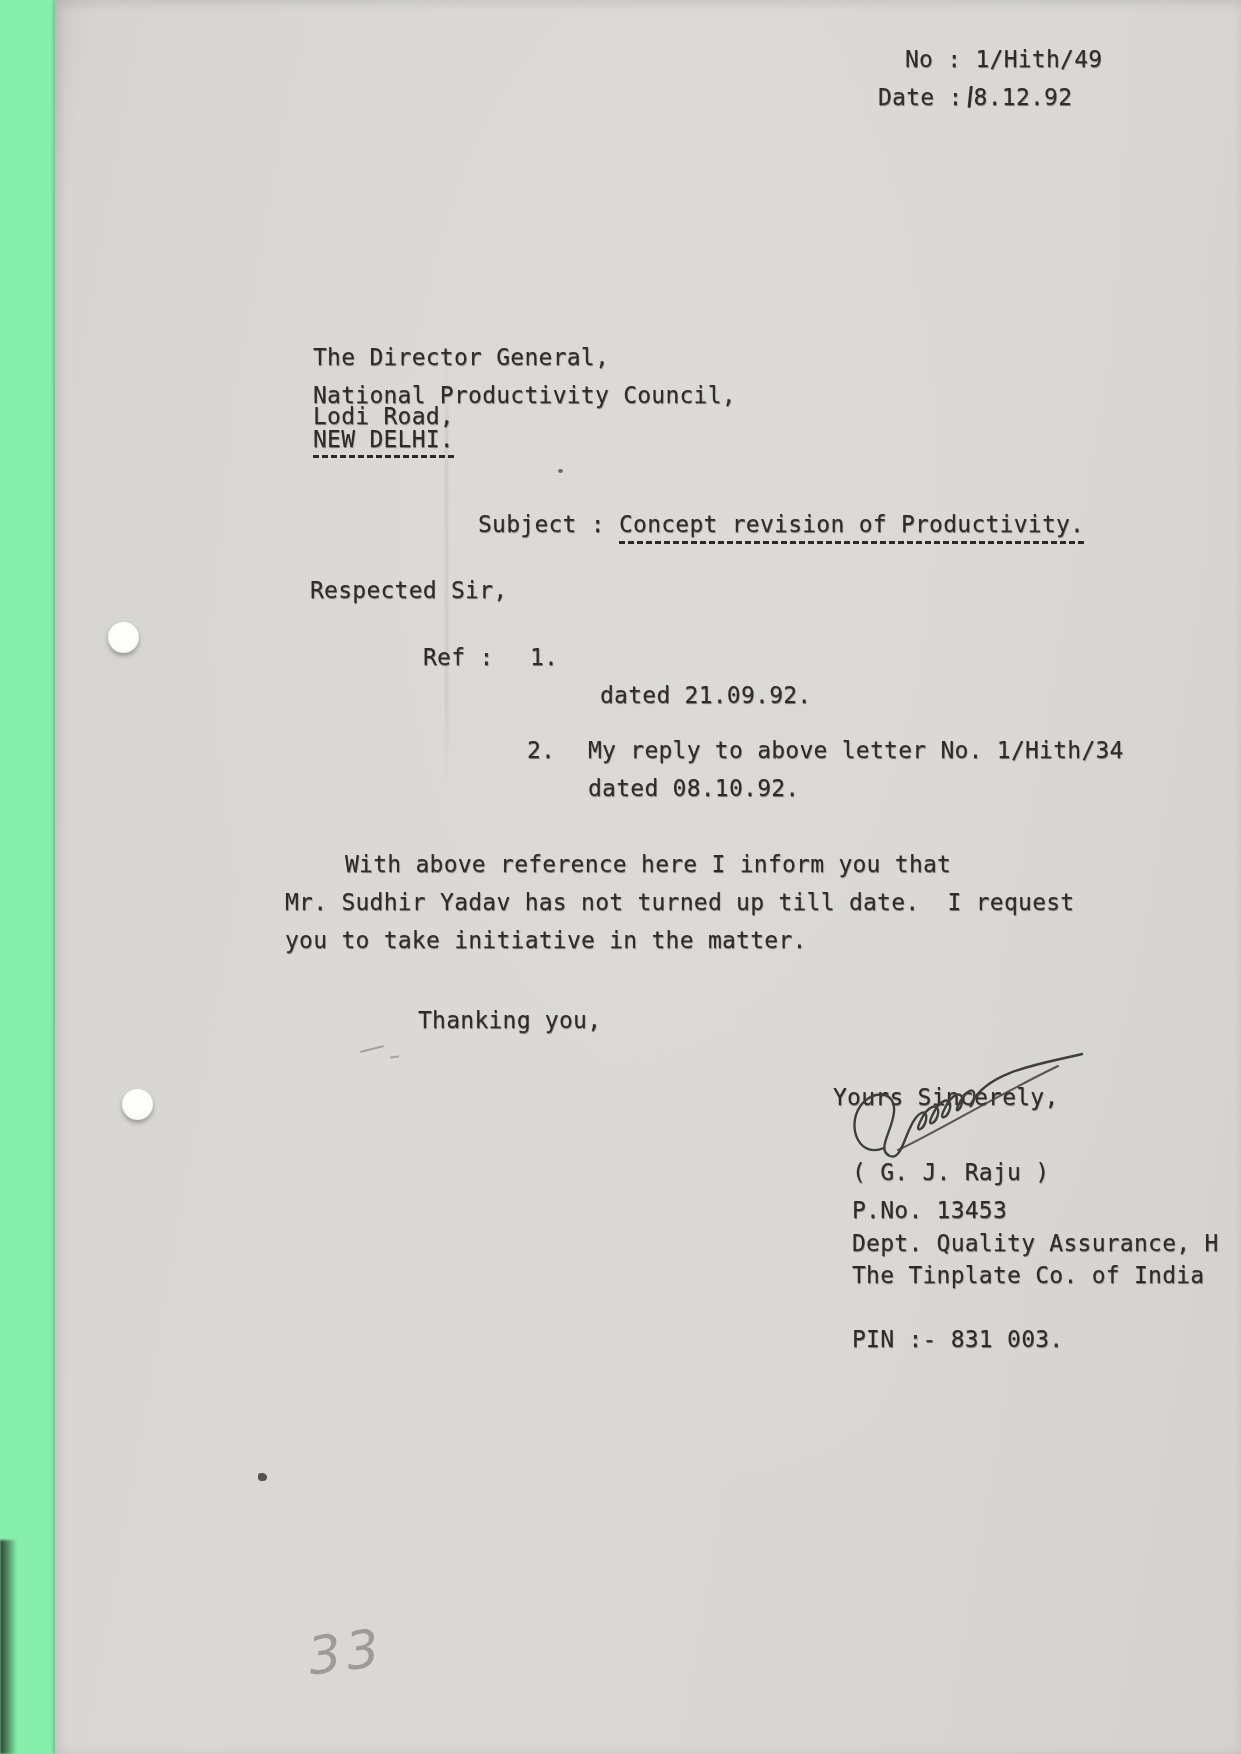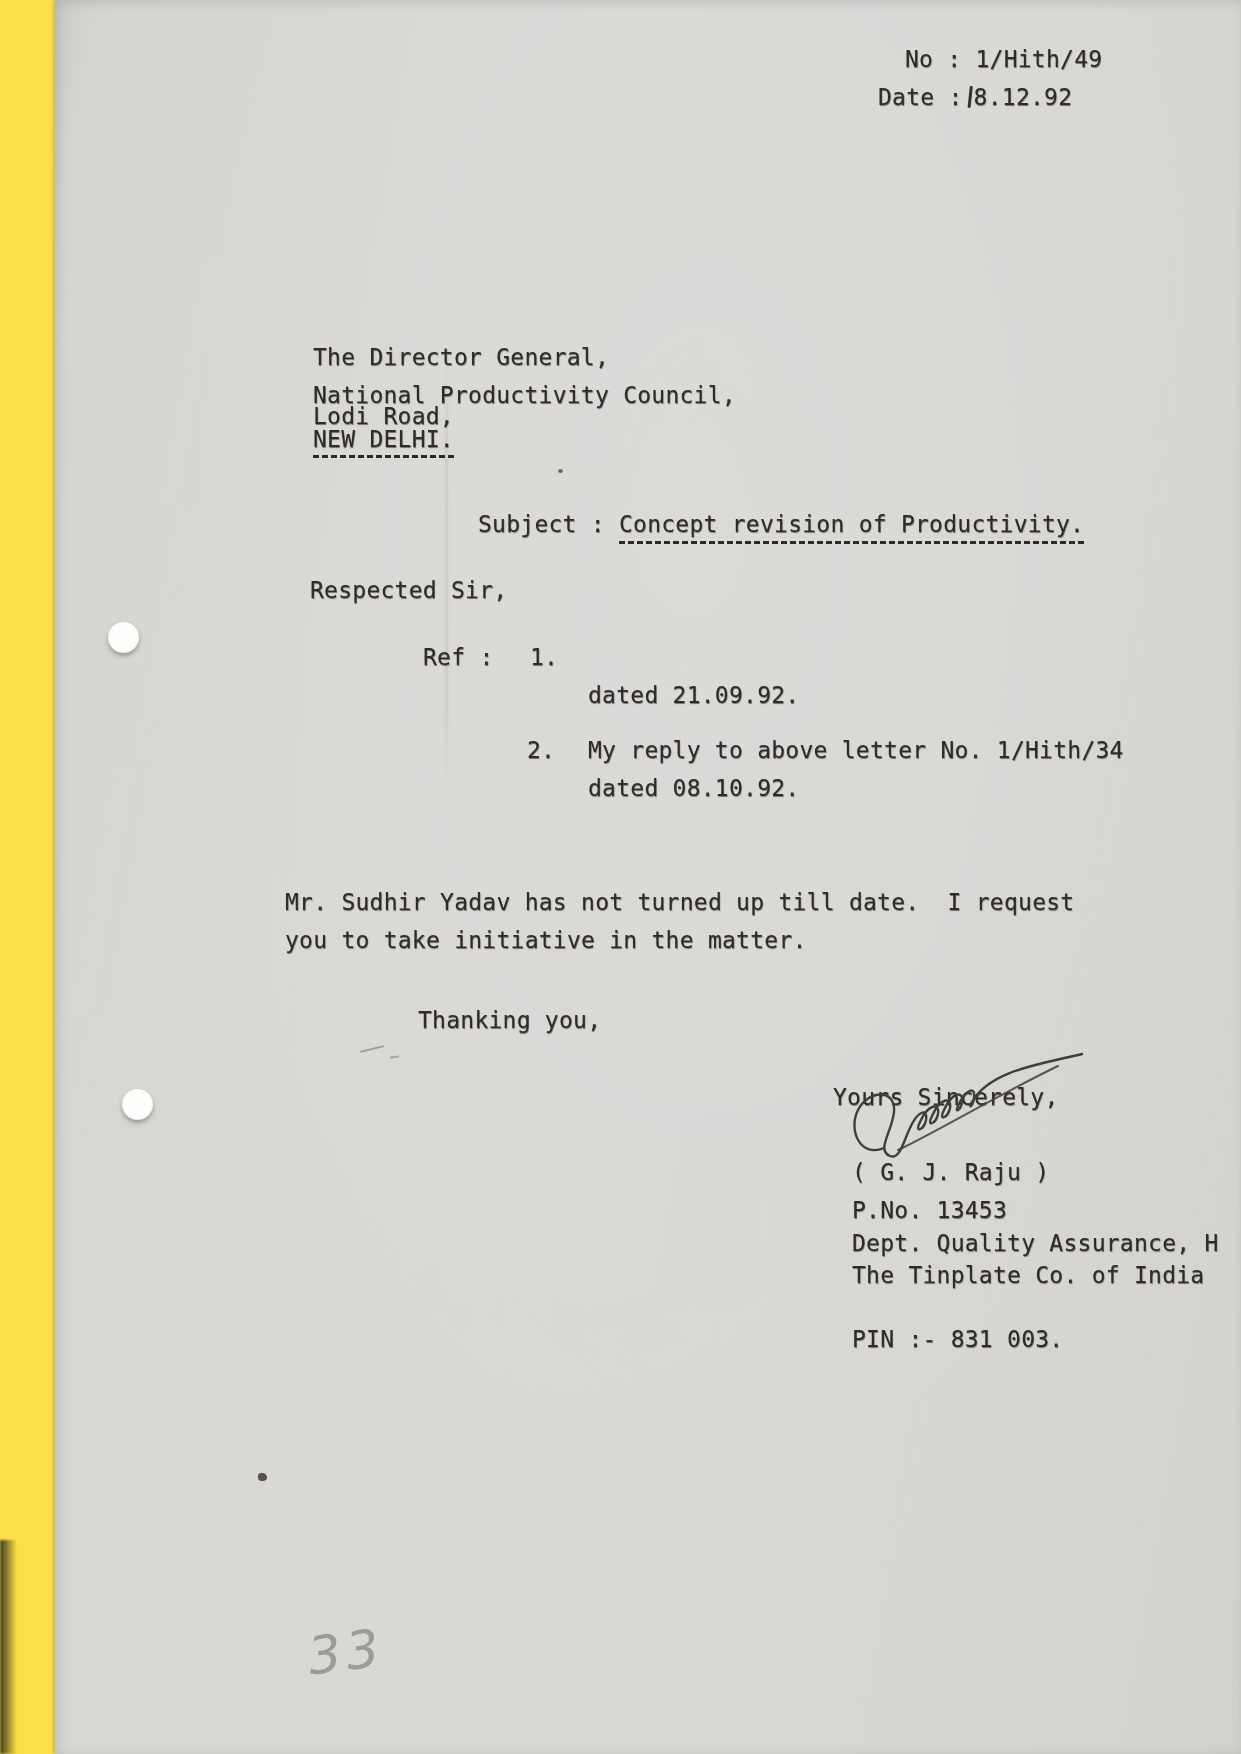--- a/index.html
+++ b/index.html
@@ -1,18 +1,18 @@
 <!DOCTYPE html>
 <html><head>
 <meta charset="utf-8">
 <style>
   html,body{margin:0;padding:0;background:#fdfdfc;}
   .scan{
     position:relative;width:1241px;height:1754px;overflow:hidden;
-    background:#fde047;
+    background:#86efac;
     font-family:"DejaVu Sans Mono","Liberation Mono",monospace;
   }
   .paper{
     position:absolute;left:55px;top:0;right:0;bottom:0;
     background:
       radial-gradient(ellipse at 55% 30%, rgba(255,255,255,0.08), rgba(255,255,255,0) 65%),
       linear-gradient(100deg,#cccac7 0px,#d7d5d2 45px,#dad8d5 30%,#d9d7d4 70%,#d4d2cf 100%);
     box-shadow: inset 0 5px 12px rgba(0,0,0,0.05), inset 5px 0 12px rgba(0,0,0,0.07), -2px 0 3px rgba(0,0,0,0.18);
   }
   .edge-shadow{
@@ -76,25 +76,26 @@
   <div class="t" style="left:313px;top:374px;margin-top:8px;">National Productivity Council,</div>
   <div class="t" style="left:313px;top:403px;">Lodi Road,</div>
   <div class="t" style="left:313px;top:426px;"><span class="u-heavy">NEW DELHI.</span></div>
 
   <div class="t" style="left:478px;top:511px;"><span>Subject : </span><span class="u-dash">Concept revision of Productivity.</span></div>
 
   <div class="t" style="left:310px;top:577px;">Respected Sir,</div>
 
   <div class="t" style="left:423px;top:644px;">Ref :</div>
   <div class="t" style="left:530px;top:644px;">1.</div>
-  <div class="t" style="left:588px;top:682px;text-align:center;">dated 21.09.92.</div>
+  <div class="t" style="left:600px;top:682px;text-align:center;">dated 21.09.92.</div>
   <div class="t" style="left:527px;top:737px;">2.</div>
   <div class="t" style="left:588px;top:737px;">My reply to above letter No. 1/Hith/34</div>
   <div class="t" style="left:588px;top:775px;">dated 08.10.92.</div>
 
+  <div class="t" style="left:345px;top:851px;">With above reference here I inform you that</div>
   <div class="t" style="left:285px;top:889px;">Mr. Sudhir Yadav has not turned up till date.  I request</div>
   <div class="t" style="left:285px;top:927px;">you to take initiative in the matter.</div>
 
   <div class="t" style="left:418px;top:1007px;">Thanking you,</div>
   <div class="t" style="left:833px;top:1084px;">Yours Sincerely,</div>
 
   <svg class="sig" viewBox="0 0 300 146">
     <path d="M38 100
              C 14 110, 2 82, 12 62
              C 22 42, 50 40, 48 64

